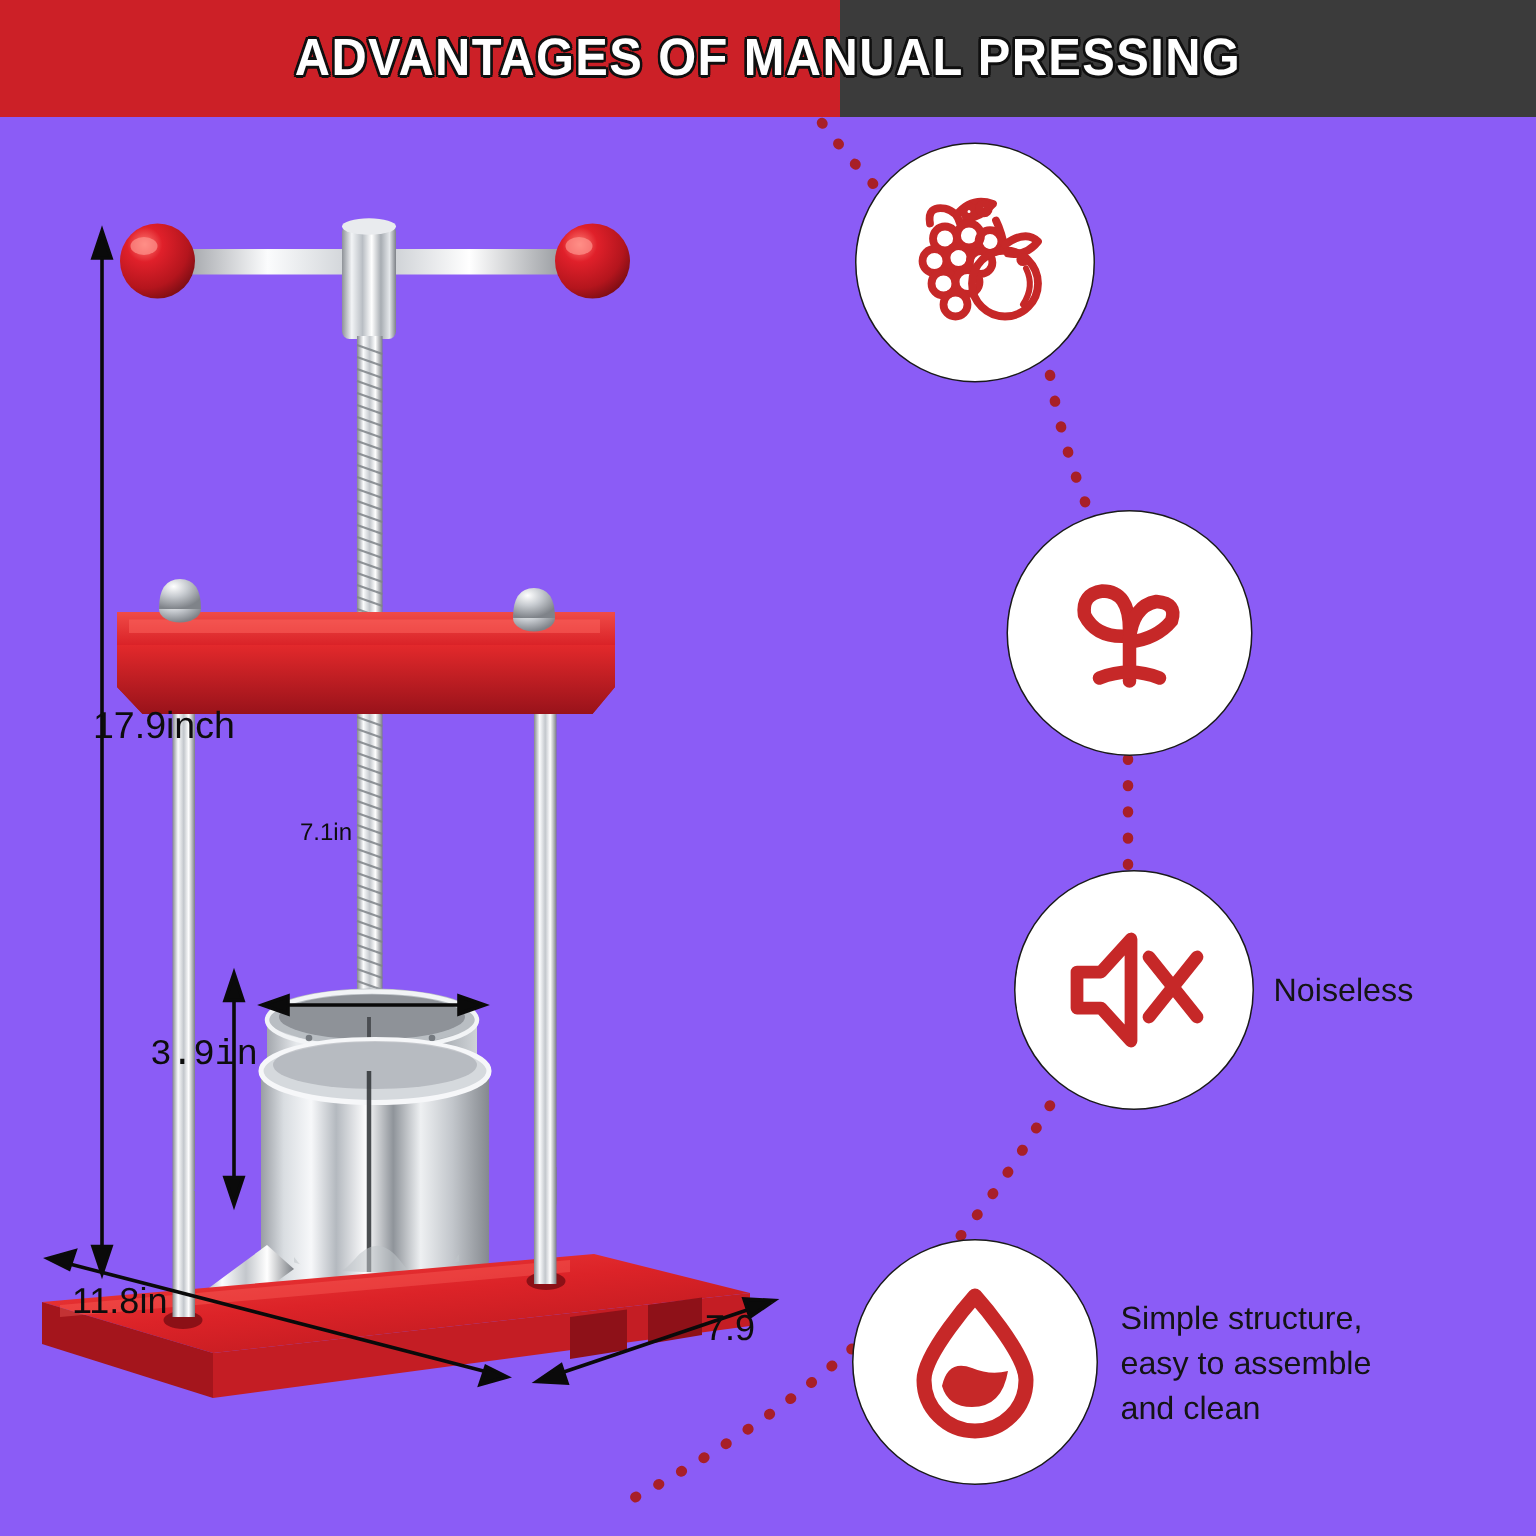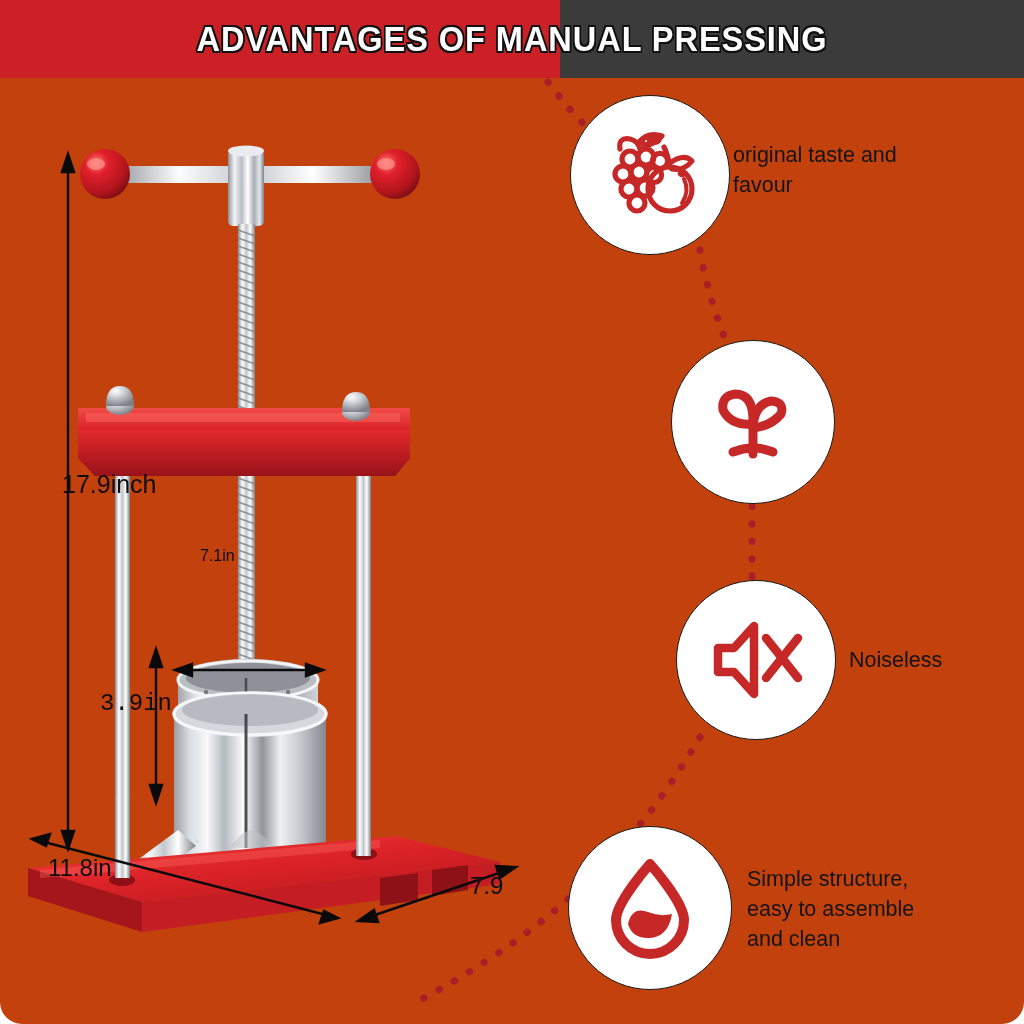--- a/index.html
+++ b/index.html
@@ -5,22 +5,21 @@
   * { margin:0; padding:0; box-sizing:border-box; }
   html, body {
     width:1024px; height:1024px;
     background:#ffffff;
     font-family:"Liberation Sans", sans-serif;
     overflow:hidden;
   }
   #page {
     position:relative;
     width:1024px; height:1024px;
-    background:#c2410c;
-    border-radius:22px;
+    background:#8b5cf6;
   }
 
   
   .banner {
     position:absolute; left:0; top:0;
     width:1024px; height:78px;
     display:flex;
   }
   .banner-red  { width:560px; height:100%; background:#cc2027; }
   .banner-dark { width:464px; height:100%; background:#3b3b3b; }
@@ -325,22 +324,20 @@
         <circle cx="43" cy="84" r="8"></circle>
 
         <circle cx="76" cy="70" r="22"></circle>
         <path d="M76,48 Q74,36 70,28"></path>
         <path d="M76,44 Q90,34 98,42 Q90,52 78,50"></path>
         <path d="M90,60 Q96,72 88,84" stroke-width="4"></path>
         <circle cx="88" cy="54" r="1.8" fill="#c62828"></circle>
       </g>
     </svg>
   </div>
-  <div class="callout-text cal1-text">original taste and
-favour</div>
 
   <div class="callout-circle cal2-circle">
     <svg width="104" height="104" viewBox="0 0 104 104">
       <g fill="none" stroke="#c62828" stroke-width="9" stroke-linecap="round" stroke-linejoin="round">
         <path d="M52,84 L52,52"></path>
         <path d="M52,54 Q30,56 22,40 Q20,26 34,24 Q52,24 52,50"></path>
         <path d="M52,58 Q70,56 80,44 Q84,32 70,31 Q54,34 52,56"></path>
         <path d="M32,82 Q52,74 72,82"></path>
       </g>
     </svg>

